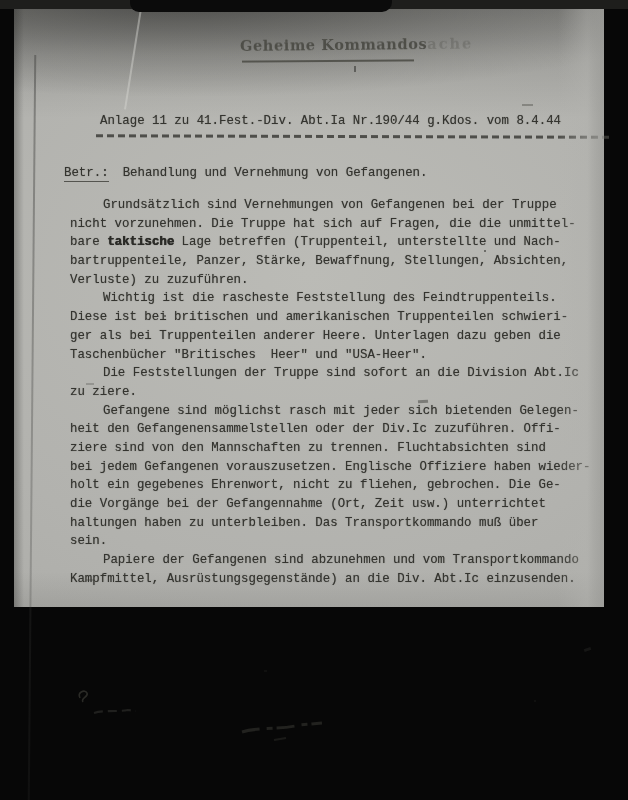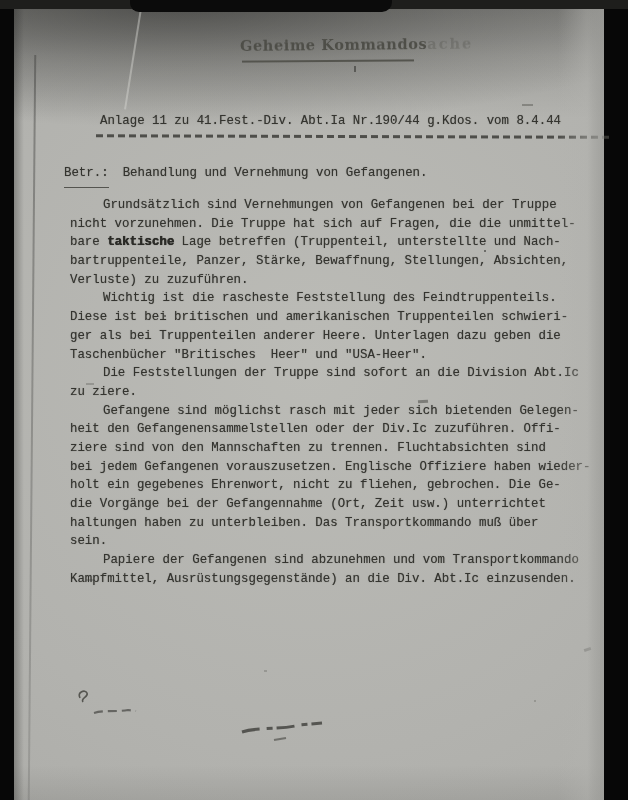--- a/index.html
+++ b/index.html
@@ -2,21 +2,21 @@
 <html><head>
 <meta charset="utf-8">
 <style>
   html,body{margin:0;padding:0;background:#070707;}
   .scan{
     position:relative;width:628px;height:800px;overflow:hidden;
     background:#070707;
     font-family:"Liberation Mono","DejaVu Sans Mono",monospace;
   }
   .paper{
-    position:absolute;left:14px;top:0;width:590px;height:800px;
+    position:absolute;left:14px;top:0;width:590px;height:607px;
     background:
       linear-gradient(90deg, rgba(30,30,28,0.30) 0, rgba(30,30,28,0) 10px),
       linear-gradient(270deg, rgba(40,40,38,0.28) 0, rgba(40,40,38,0) 16px),
       radial-gradient(90% 16% at 28% 0%, rgba(35,35,33,0.55) 0%, rgba(35,35,33,0.22) 55%, rgba(35,35,33,0) 100%),
       linear-gradient(180deg, rgba(45,45,43,0.38) 0px, rgba(45,45,43,0.14) 55px, rgba(45,45,43,0) 118px),
       linear-gradient(0deg, rgba(60,60,58,0.12) 0, rgba(60,60,58,0) 35px),
       radial-gradient(120% 90% at 50% 45%, #bbbbb6 0%, #b2b2ae 55%, #a9a9a5 100%);
   }
   .fade-right{
     position:absolute;right:0;top:0;width:46px;height:100%;
@@ -39,21 +39,21 @@
   .stamp-underline{position:absolute;left:228px;top:60px;width:172px;height:2.2px;background:#54544e;filter:blur(0.3px);transform:rotate(-0.4deg);}
 
   .typed{color:#34342f;font-size:12.4px;text-shadow:0 0.3px 0.9px rgba(40,40,36,0.55);}
   .ref-line{position:absolute;left:86px;top:114px;white-space:pre;}
   .ref-underline{
     position:absolute;left:82px;top:135px;width:514px;height:3px;opacity:0.85;
     background:repeating-linear-gradient(90deg,#3c3c38 0 7px, rgba(0,0,0,0) 7px 11px);
     transform:rotate(0.15deg);
   }
   .subject-line{position:absolute;left:50px;top:166px;white-space:pre;}
-  .subject-line .betr{border-bottom:1.6px solid rgba(52,52,47,0.75);padding-bottom:7px;margin-right:14px;}
+  .subject-line .betr{border-bottom:1.6px solid rgba(52,52,47,0.75);padding-bottom:1px;margin-right:14px;}
 
   .content{position:absolute;left:56px;top:196px;width:545px;line-height:18.7px;}
   .content p{margin:0;padding:0;}
   .line{display:block;white-space:pre;height:18.7px;overflow:visible;}
   .indent{padding-left:33px;}
   .ovr{font-weight:bold;color:#2b2b27;text-shadow:0.5px 0 0 #2b2b27, 0 0.3px 1px rgba(40,40,36,0.6);text-align:right;}
 
   .speck{position:absolute;background:rgba(48,48,44,0.55);}
   .smudge-svg{position:absolute;}
 </style>

